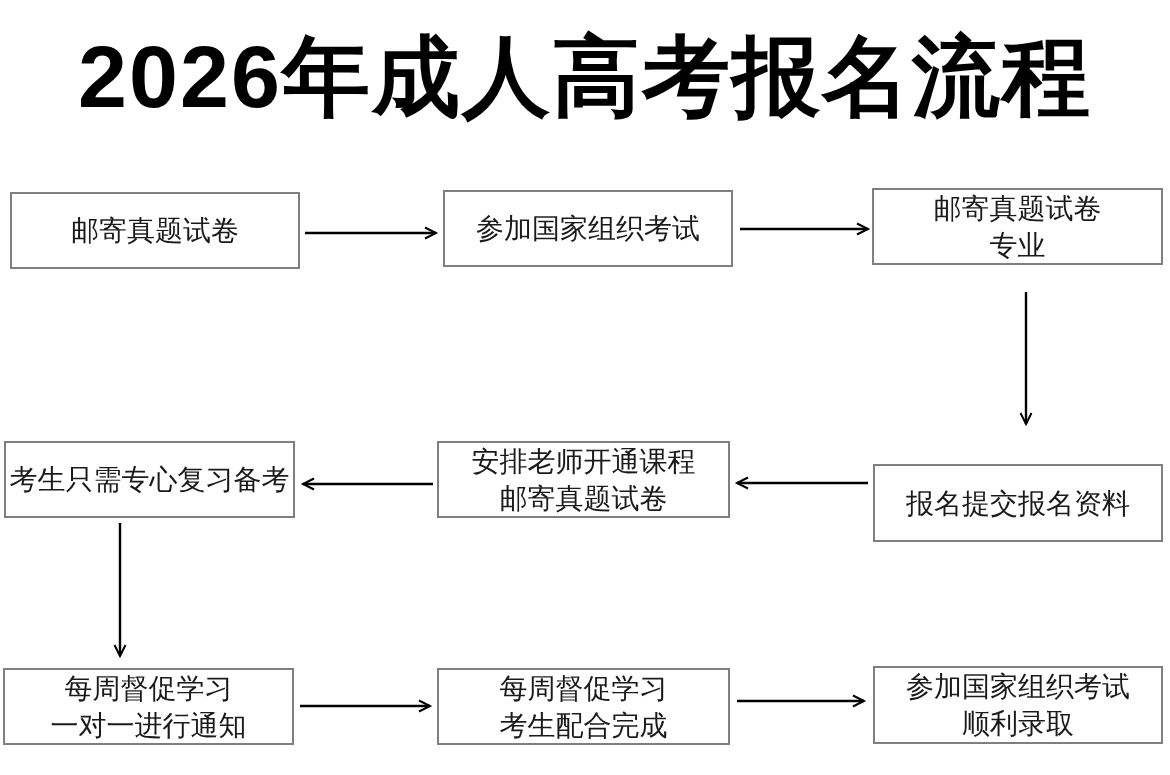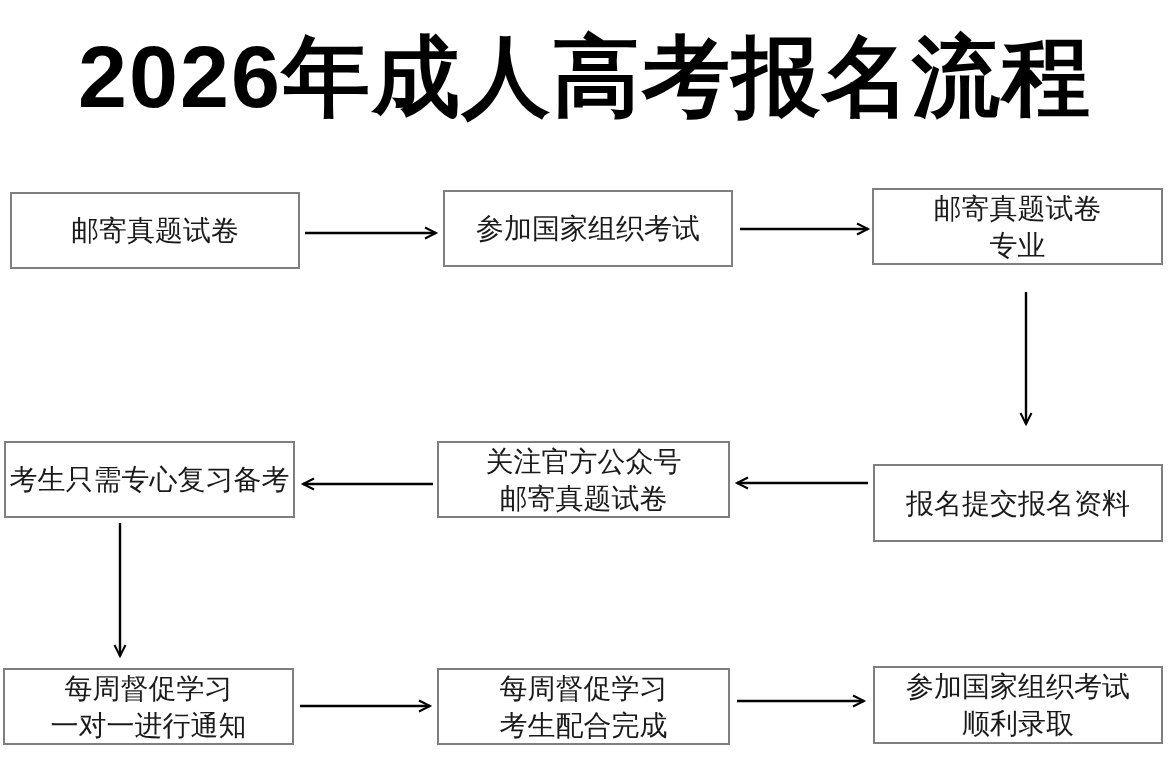--- a/index.html
+++ b/index.html
@@ -90,21 +90,21 @@
   <div class="box" style="left:872px;top:188px;width:291px;height:77px">
     <div class="bl">邮寄真题试卷</div>
     <div class="bl">专业</div>
   </div>
 
   <div class="box" style="left:873px;top:464px;width:290px;height:78px">
     <div class="bl">报名提交报名资料</div>
   </div>
 
   <div class="box" style="left:437px;top:441px;width:293px;height:77px">
-    <div class="bl">关注官方公众号</div>
+    <div class="bl">安排老师开通课程</div>
     <div class="bl">邮寄真题试卷</div>
   </div>
 
   <div class="box" style="left:4px;top:441px;width:291px;height:77px">
     <div class="bl">考生只需专心复习备考</div>
   </div>
 
   <div class="box" style="left:3px;top:668px;width:291px;height:77px">
     <div class="bl">每周督促学习</div>
     <div class="bl">一对一进行通知</div>

